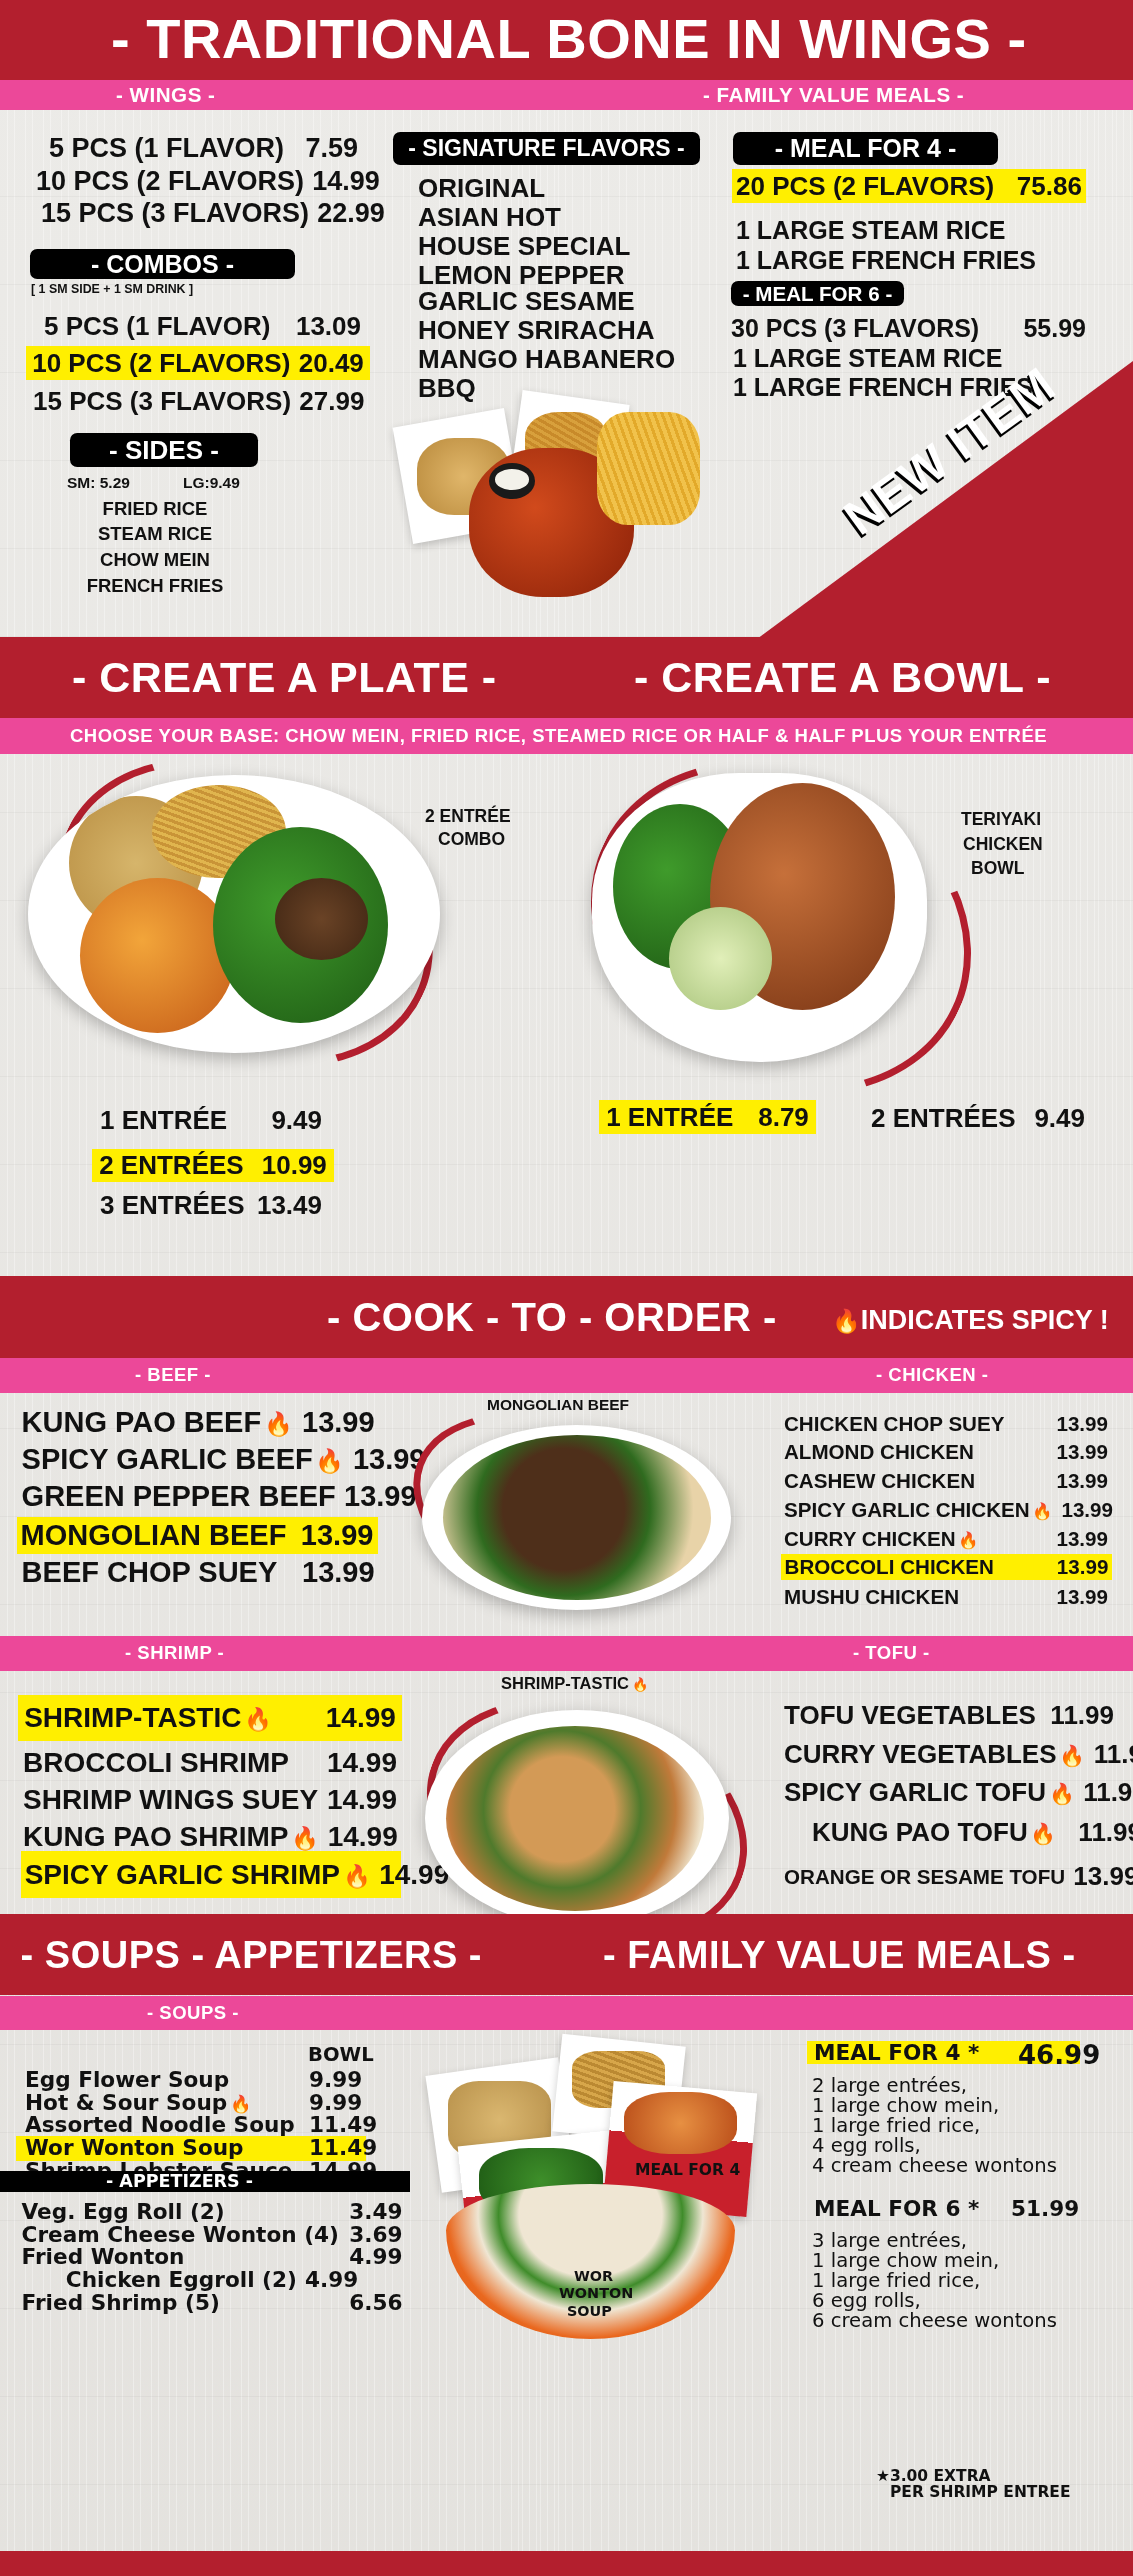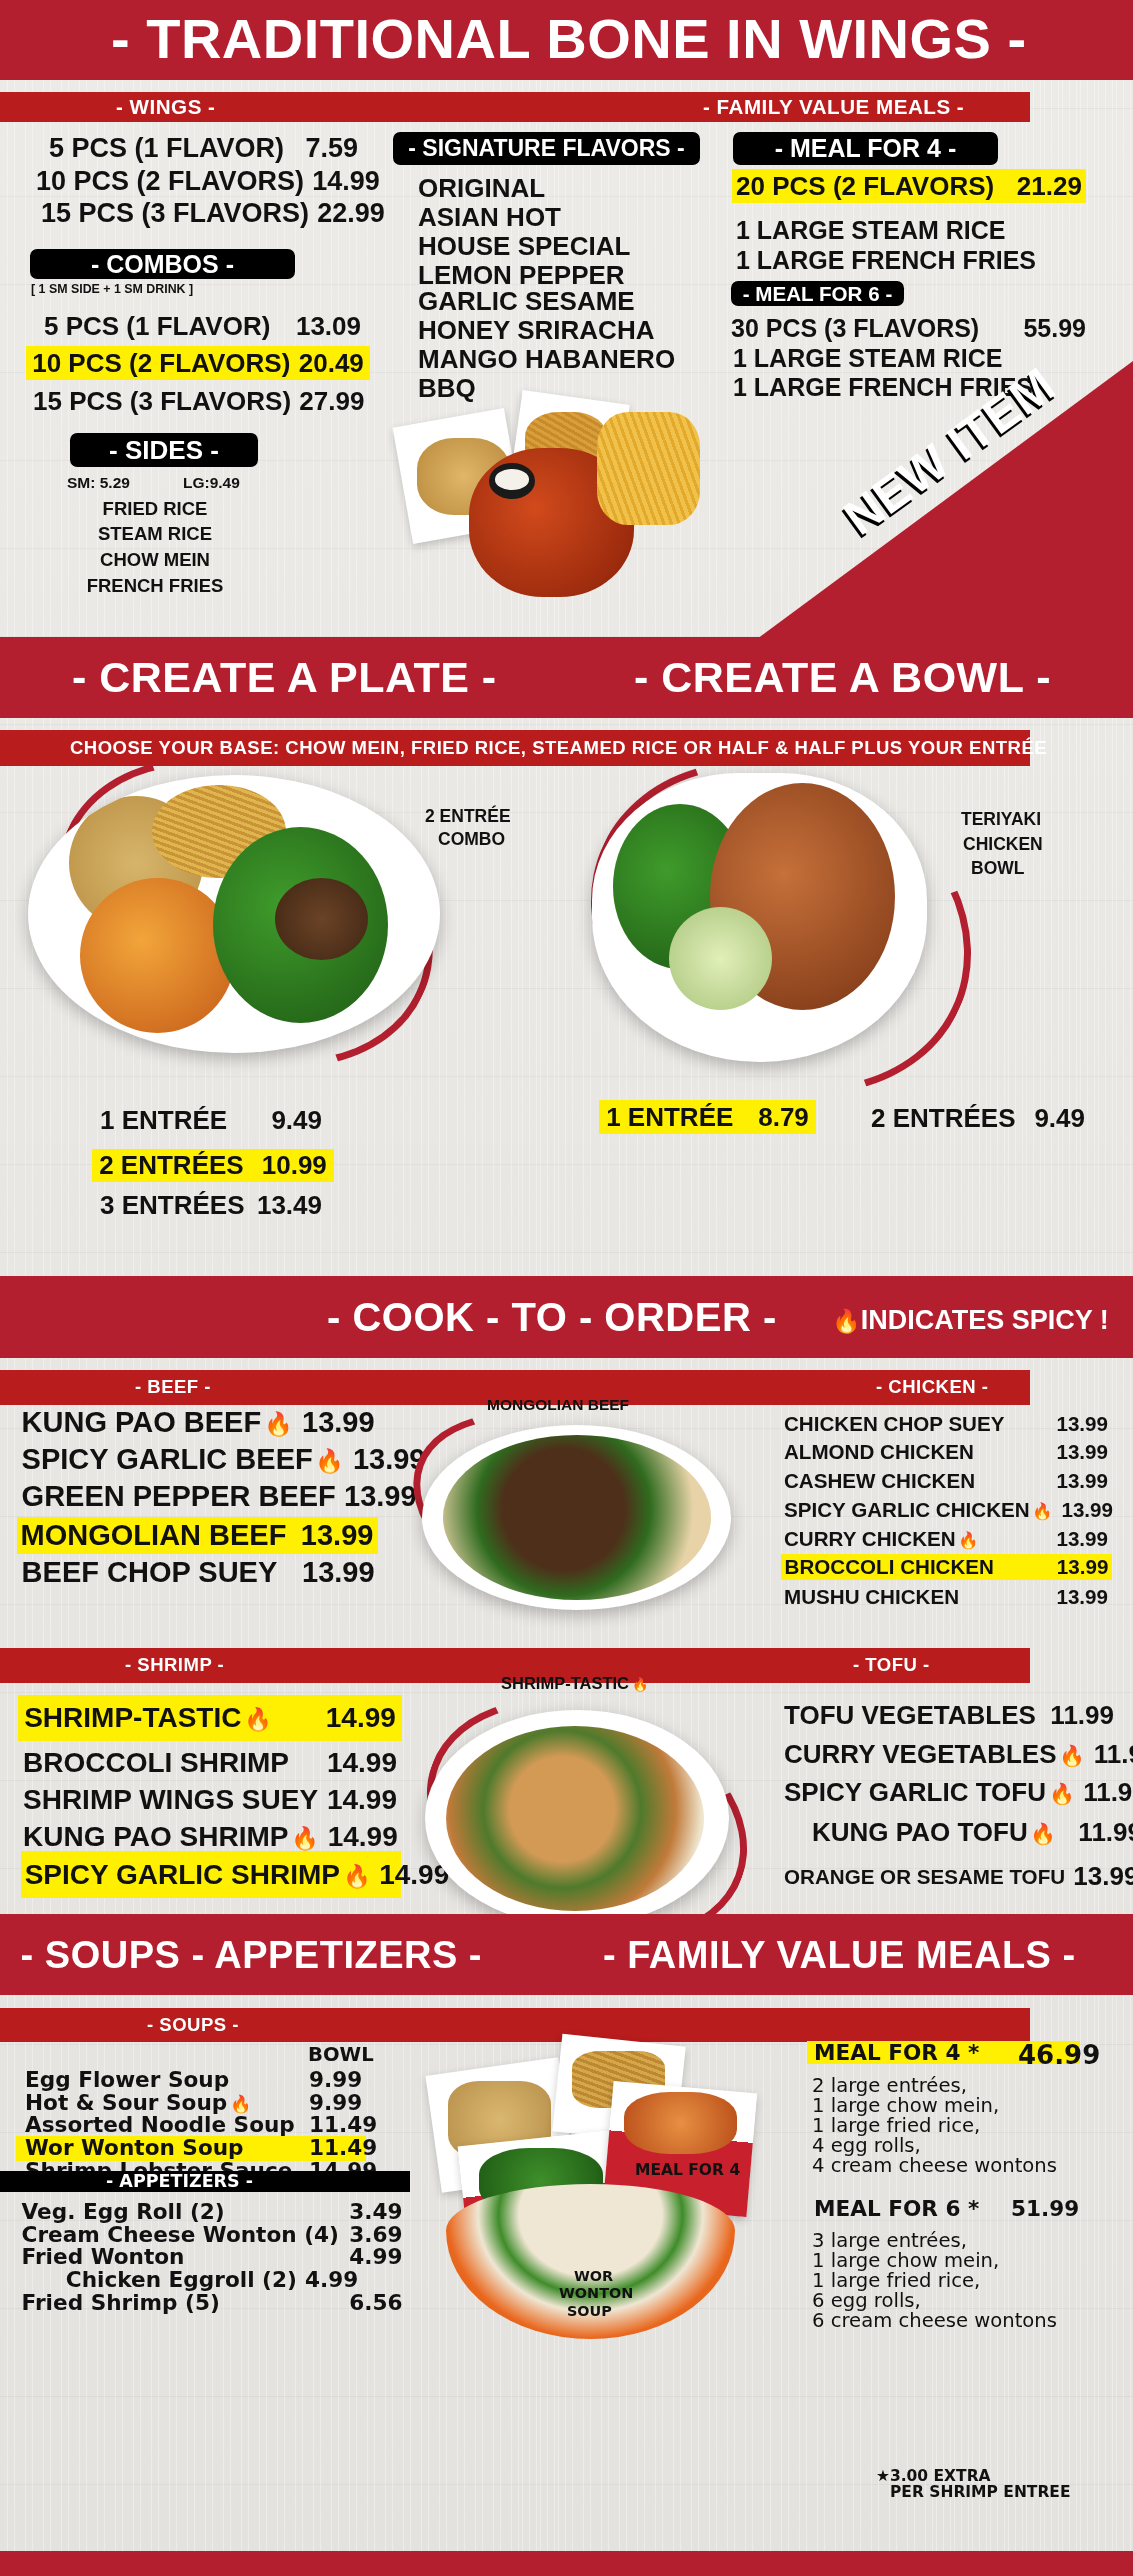--- a/index.html
+++ b/index.html
@@ -10,21 +10,21 @@
     font-family: "Liberation Sans", sans-serif;
     color: #111;
     background: #e9e7e3;
     background-image:
       repeating-linear-gradient(0deg, rgba(0,0,0,0.035) 0 1px, transparent 1px 88px),
       repeating-linear-gradient(90deg, rgba(255,255,255,0.35) 0 0.5px, transparent 0.5px 3.6px),
       linear-gradient(180deg, #ecebe8, #e2e0dc);
   }
   .abs { position: absolute; }
   .red-band { position: absolute; left: 0; width: 1133px; background: #b31f2e; }
-  .black-band { position: absolute; left: 0; width: 1030px; background: #b91c1c; margin-top: 12px; }
+  .black-band { position: absolute; left: 0; width: 1133px; background: #ec4899; }
   .band-title {
     position: absolute; color: #fff; font-weight: bold; white-space: nowrap;
     font-family: "Liberation Sans Narrow", "Liberation Sans", sans-serif;
     letter-spacing: 0.5px; transform-origin: left center;
   }
   .sub-title {
     position: absolute; color: #fff; font-weight: bold; white-space: nowrap;
     font-size: 20.6px; letter-spacing: 0.5px;
   }
   .pill {
@@ -119,21 +119,21 @@
   <div class="abs" style="left:144px;top:31px;width:82px;height:62px;border-radius:40%;background:repeating-linear-gradient(30deg,#d8a03c 0 3.1px,#c88a2a 3.1px 6.2px);"></div>
   <div class="abs" style="left:88px;top:67px;width:165px;height:149px;border-radius:45%;background:radial-gradient(circle at 40% 40%,#d14a1c,#8a2008);"></div>
   <div class="abs" style="left:216px;top:31px;width:103px;height:113px;border-radius:30%;background:repeating-linear-gradient(70deg,#f1c24b 0 4.1px,#e2a92a 4.1px 7.2px);"></div>
   <div class="abs" style="left:108px;top:82px;width:46px;height:36px;border-radius:50%;background:#1a1a1a;"></div>
   <div class="abs" style="left:114px;top:88px;width:34px;height:20.6px;border-radius:50%;background:#f3f1ea;"></div>
 </div>
 
 <div class="pill" style="left:733px;top:132px;width:265px;height:33px;font-size:25px;">-  MEAL FOR 4  -</div>
 <div class="row hl" style="left:732px;top:169px;width:354px;height:34px;padding:0 4.1px;font-size:26px;">
   <span>20 PCS (2 FLAVORS)</span>
-    <span class="price">21.29</span>
+    <span class="price">75.86</span>
 </div>
 <div class="txt" style="left:736px;top:216px;font-size:25px;">1 LARGE STEAM RICE</div>
 <div class="txt" style="left:736px;top:246px;font-size:25px;">1 LARGE FRENCH FRIES</div>
 
 <div class="pill" style="left:731px;top:281px;width:173px;height:25px;font-size:20.6px;">-  MEAL FOR 6  -</div>
 <div class="row" style="left:731px;top:314px;width:355px;font-size:25px;">
   <span>30 PCS (3 FLAVORS)</span>
     <span class="price">55.99</span>
 </div>
 <div class="txt" style="left:733px;top:344px;font-size:25px;">1 LARGE STEAM RICE</div>

